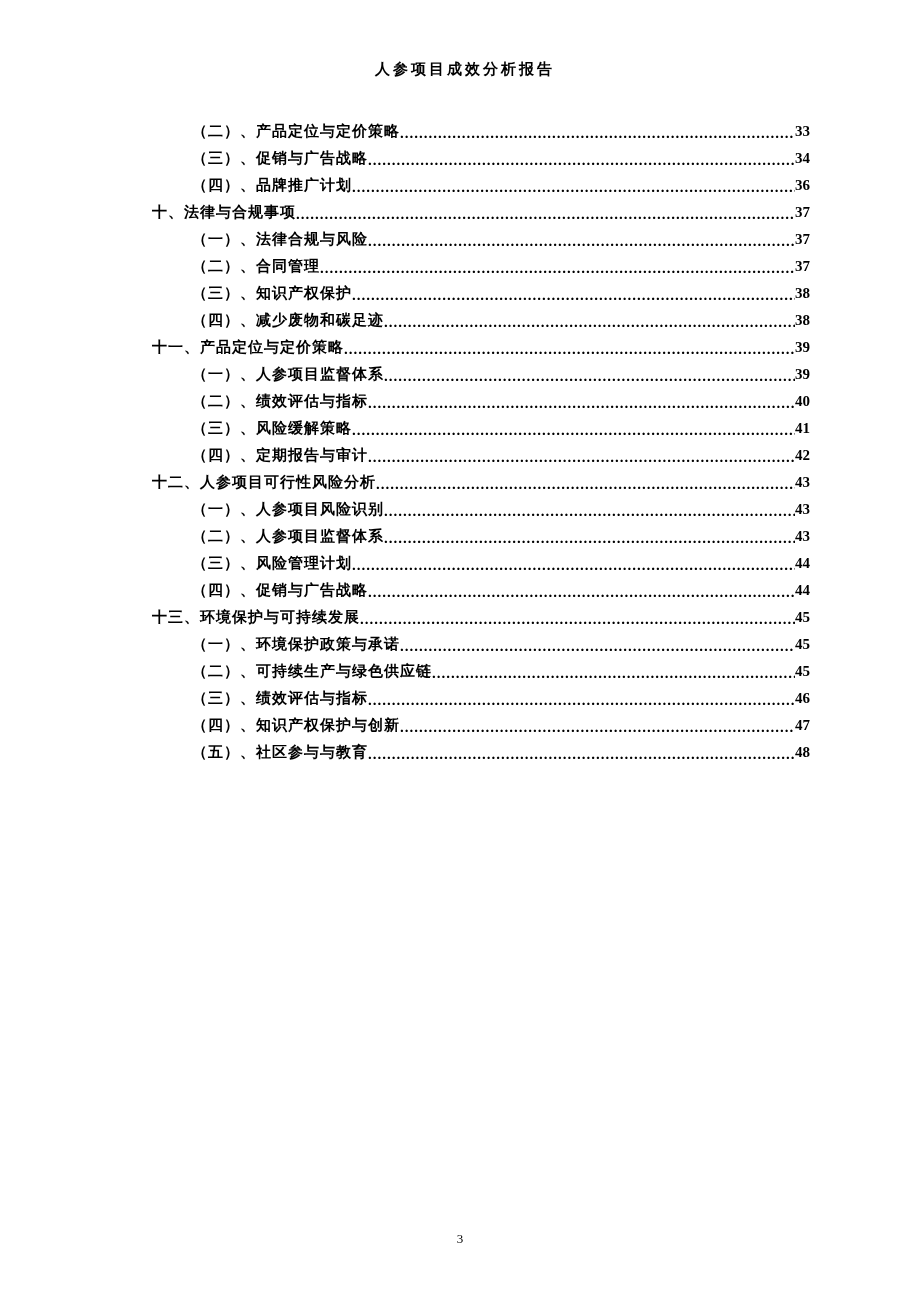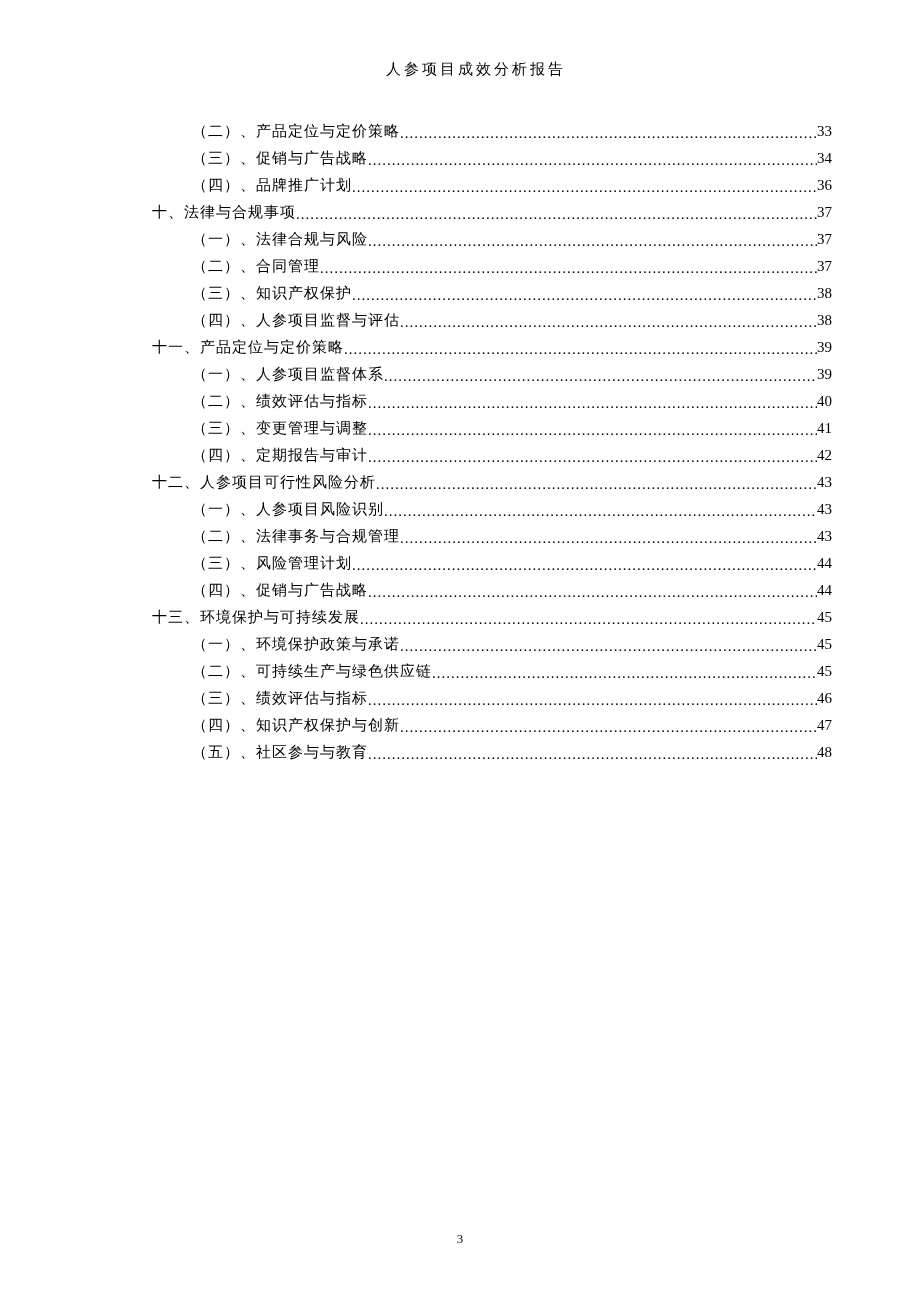--- a/index.html
+++ b/index.html
@@ -5,21 +5,22 @@
   * { margin: 0; padding: 0; box-sizing: border-box; }
   body {
     background: #fff;
     font-family: "SimSun", "宋体", serif;
     color: #000;
     width: 920px;
     height: 1302px;
     position: relative;
   }
   .page {
-    padding: 60px 88px 0 120px;
+    padding: 60px 110px 0 120px;
+    font-weight: bold;
   }
   .header-title {
     text-align: center;
     font-size: 15px;
     letter-spacing: 3px;
     margin-bottom: 45px;
   }
   .toc {
     font-size: 15px;
     line-height: 1.0;
@@ -92,61 +93,61 @@
         <span class="toc-label">（二）、合同管理</span>
         <span class="toc-dots-text">........................................................................................................................................................................................................</span>
         <span class="toc-page">37</span>
       </div>
       <div class="toc-row level-2">
         <span class="toc-label">（三）、知识产权保护</span>
         <span class="toc-dots-text">........................................................................................................................................................................................................</span>
         <span class="toc-page">38</span>
       </div>
       <div class="toc-row level-2">
-        <span class="toc-label">（四）、人参项目监督与评估</span>
+        <span class="toc-label">（四）、减少废物和碳足迹</span>
         <span class="toc-dots-text">........................................................................................................................................................................................................</span>
         <span class="toc-page">38</span>
       </div>
       <div class="toc-row level-1">
         <span class="toc-label">十一、产品定位与定价策略</span>
         <span class="toc-dots-text">........................................................................................................................................................................................................</span>
         <span class="toc-page">39</span>
       </div>
       <div class="toc-row level-2">
         <span class="toc-label">（一）、人参项目监督体系</span>
         <span class="toc-dots-text">........................................................................................................................................................................................................</span>
         <span class="toc-page">39</span>
       </div>
       <div class="toc-row level-2">
         <span class="toc-label">（二）、绩效评估与指标</span>
         <span class="toc-dots-text">........................................................................................................................................................................................................</span>
         <span class="toc-page">40</span>
       </div>
       <div class="toc-row level-2">
-        <span class="toc-label">（三）、变更管理与调整</span>
+        <span class="toc-label">（三）、风险缓解策略</span>
         <span class="toc-dots-text">........................................................................................................................................................................................................</span>
         <span class="toc-page">41</span>
       </div>
       <div class="toc-row level-2">
         <span class="toc-label">（四）、定期报告与审计</span>
         <span class="toc-dots-text">........................................................................................................................................................................................................</span>
         <span class="toc-page">42</span>
       </div>
       <div class="toc-row level-1">
         <span class="toc-label">十二、人参项目可行性风险分析</span>
         <span class="toc-dots-text">........................................................................................................................................................................................................</span>
         <span class="toc-page">43</span>
       </div>
       <div class="toc-row level-2">
         <span class="toc-label">（一）、人参项目风险识别</span>
         <span class="toc-dots-text">........................................................................................................................................................................................................</span>
         <span class="toc-page">43</span>
       </div>
       <div class="toc-row level-2">
-        <span class="toc-label">（二）、法律事务与合规管理</span>
+        <span class="toc-label">（二）、人参项目监督体系</span>
         <span class="toc-dots-text">........................................................................................................................................................................................................</span>
         <span class="toc-page">43</span>
       </div>
       <div class="toc-row level-2">
         <span class="toc-label">（三）、风险管理计划</span>
         <span class="toc-dots-text">........................................................................................................................................................................................................</span>
         <span class="toc-page">44</span>
       </div>
       <div class="toc-row level-2">
         <span class="toc-label">（四）、促销与广告战略</span>

